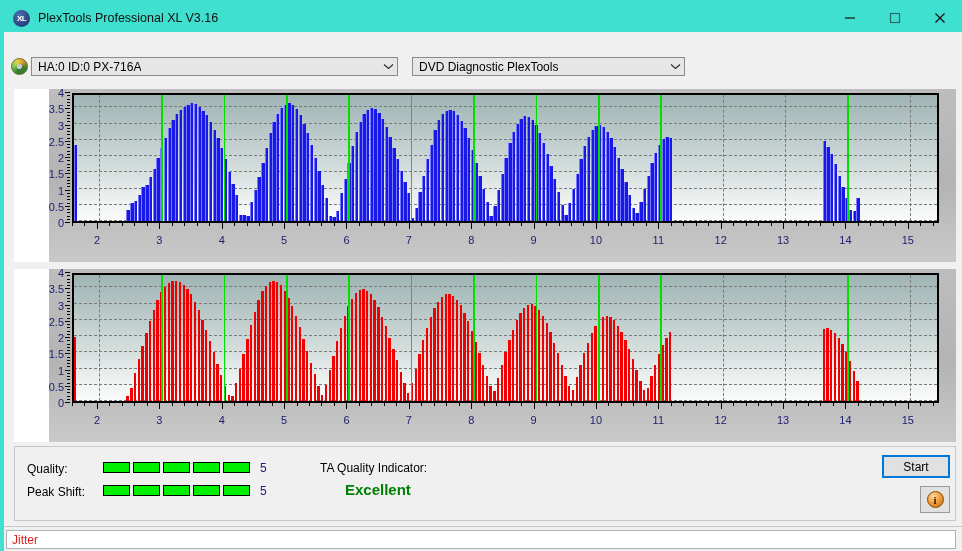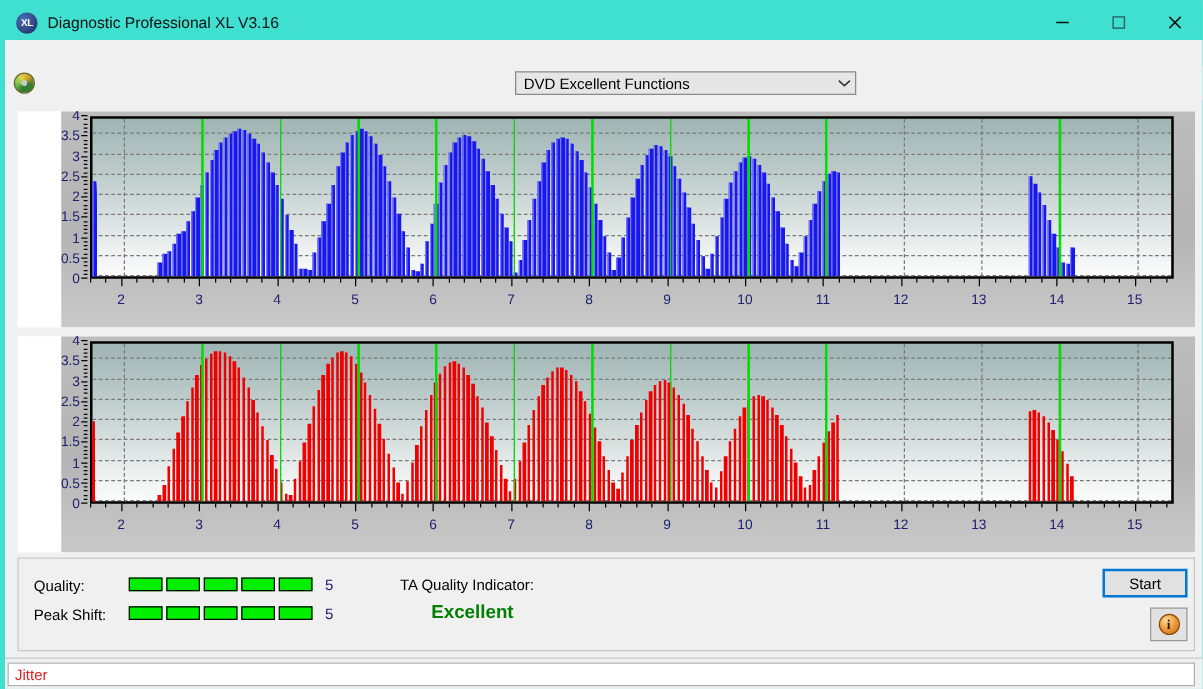--- a/index.html
+++ b/index.html
@@ -184,21 +184,21 @@
   }
   .status-text{padding-left:5px;font-size:12px;color:#e02020;}
 </style>
 </head>
 <body>
 
 <div class="window">
 
   <div class="titlebar">
     <div class="app-icon">XL</div>
-    <div class="title-text">Diagnostic Professional XL V3.16</div>
+    <div class="title-text">PlexTools Professional XL V3.16</div>
     <div class="win-btns">
       <div class="win-btn">
         <svg width="12" height="12" viewBox="0 0 12 12">
             <line x1="1" y1="6" x2="11" y2="6" stroke="#111" stroke-width="1.2"></line>
           </svg>
       </div>
       <div class="win-btn">
         <svg width="12" height="12" viewBox="0 0 12 12">
             <rect x="1.5" y="1.5" width="9" height="9" fill="none" stroke="#2a6b66" stroke-width="1.2"></rect>
           </svg>
@@ -211,23 +211,31 @@
       </div>
     </div>
   </div>
 
   <div class="client">
 
 
     <div class="selbar">
       <div class="disc-icon"></div>
 
+      <div class="combo" id="cmb-drive">
+        <span class="lbl">HA:0 ID:0  PX-716A</span>
+        <span class="arrow">
+          <svg width="11" height="7" viewBox="0 0 11 7">
+              <polyline points="1,1.5 5.5,5.5 10,1.5" fill="none" stroke="#333" stroke-width="1.2"></polyline>
+            </svg>
+        </span>
+      </div>
 
       <div class="combo" id="cmb-func">
-        <span class="lbl">DVD Excellent Functions</span>
+        <span class="lbl">DVD Diagnostic PlexTools</span>
         <span class="arrow">
           <svg width="11" height="7" viewBox="0 0 11 7">
               <polyline points="1,1.5 5.5,5.5 10,1.5" fill="none" stroke="#333" stroke-width="1.2"></polyline>
             </svg>
         </span>
       </div>
 
     </div>
 
     <div class="chart-panel" id="panel-top">

